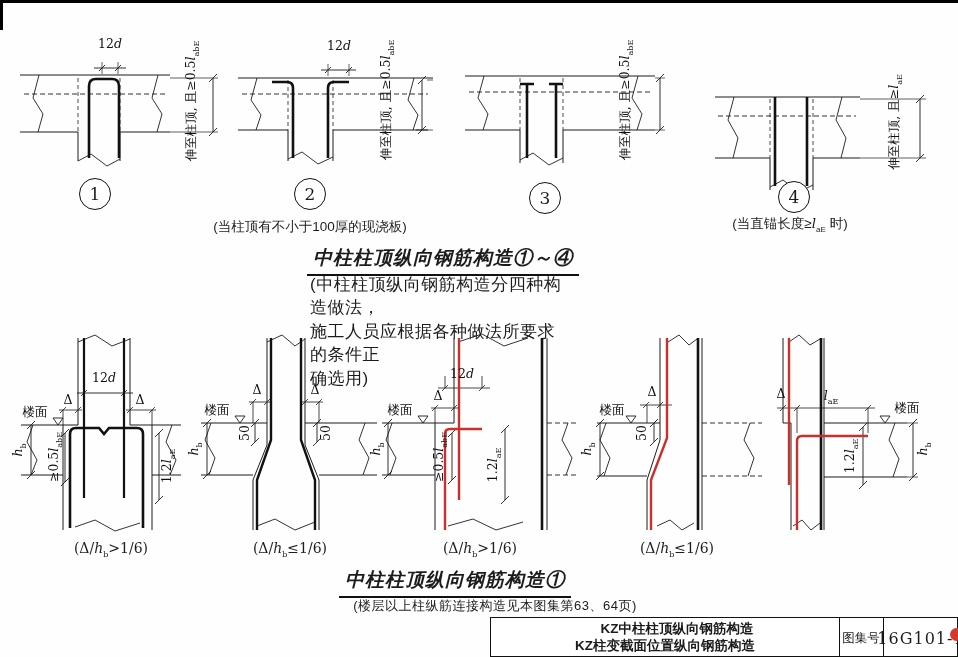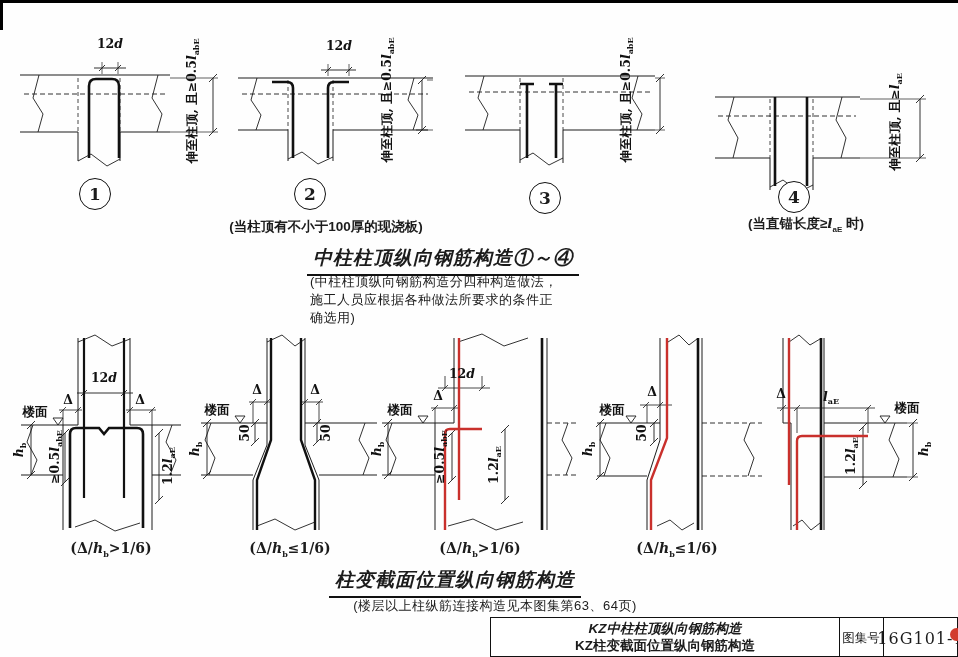--- a/index.html
+++ b/index.html
@@ -1,38 +1,38 @@
 <!DOCTYPE html>
 <html><head>
 <meta charset="utf-8">
 <style>
   html,body{margin:0;padding:0;background:#e8e8e8;}
   .page{position:relative;width:958px;height:657px;background:#fefefe;overflow:hidden;
         font-family:"Liberation Sans",sans-serif;color:#1c1c1c;}
   .scanbar{position:absolute;left:0;top:0;width:958px;height:3px;background:#000;}
   .scanbar-left{position:absolute;left:0;top:0;width:3px;height:30px;background:#000;}
-  .diag{position:absolute;font-weight:bold;}
+  .diag{position:absolute;}
   svg{position:absolute;left:0;top:0;overflow:visible;}
   .lbl{position:absolute;white-space:nowrap;font-family:"DejaVu Serif",serif;
        font-size:12.5px;color:#111;transform:translate(-50%,-50%);line-height:1;}
   .vlbl{position:absolute;white-space:nowrap;font-family:"DejaVu Serif",serif;
        font-size:12.5px;color:#111;transform:translate(-50%,-50%) rotate(-90deg);line-height:1;}
   .lbl i,.vlbl i,.cap i,.tcap i{font-style:italic;font-family:"DejaVu Serif",serif;}
   .lbl sub,.vlbl sub,.cap sub,.tcap sub{font-size:8px;}
   .circ{position:absolute;width:30px;height:30px;border:1.8px solid #111;border-radius:50%;
         display:flex;align-items:center;justify-content:center;
         font-family:"DejaVu Serif",serif;font-size:17px;background:#fff;}
   .tcap{position:absolute;white-space:nowrap;transform:translate(-50%,0);
-        font-size:13.5px;font-family:"Liberation Sans",sans-serif;margin-left:16px;}
+        font-size:13.5px;font-family:"Liberation Sans",sans-serif;}
   .cap{position:absolute;white-space:nowrap;transform:translate(-50%,0);
        font-size:14px;font-family:"DejaVu Serif",serif;}
   .title-main{position:absolute;transform:translate(-50%,0);white-space:nowrap;
        font-size:19px;font-weight:700;letter-spacing:1px;
        border-bottom:2px solid #111;padding:0 6px 3px 6px;font-style:italic;}
-  .note{position:absolute;font-size:13px;line-height:1.38;letter-spacing:.5px;}
+  .note{position:absolute;font-size:17px;line-height:1.38;letter-spacing:.5px;}
   .tblock{position:absolute;border:1.6px solid #111;background:#fff;}
   .tblock .cell-v{position:absolute;top:0;bottom:0;border-left:1.4px solid #111;}
   .tb-txt{position:absolute;white-space:nowrap;transform:translate(-50%,-50%);
        font-size:13.5px;font-weight:700;}
   .tb-num{font-family:"DejaVu Serif",serif;font-size:16px;font-weight:400;letter-spacing:1px;}
   .redseal{position:absolute;width:13px;height:13px;border-radius:50%;}
 </style>
 </head>
 <body>
 
@@ -309,26 +309,26 @@
         <path d="M32 200 V111 Q32 106 37 106 H103"></path>
       </g>
     </svg>
     <span class="lbl" style="left:16px;top:64px;">Δ</span>
     <span class="lbl" style="left:66px;top:68px;"><i>l</i><sub>aE</sub></span>
     <span class="lbl" style="left:142px;top:78px;">楼面</span>
     <span class="vlbl" style="left:87px;top:126px;"><span>1.2</span><i>l</i><sub>aE</sub></span>
     <span class="vlbl" style="left:160px;top:119px;"><i>h</i><sub>b</sub></span>
   </div>
 
-  <div class="title-main" style="left:455px;top:567px;">柱变截面位置纵向钢筋构造</div>
+  <div class="title-main" style="left:455px;top:567px;">中柱柱顶纵向钢筋构造①</div>
   <div class="note" style="left:455px;top:597px;transform:translateX(-50%);white-space:nowrap;font-size:13px;margin-left:40px;">(楼层以上柱纵筋连接构造见本图集第63、64页)</div>
 
   <div class="tblock" style="left:490px;top:617px;width:466px;height:38px;">
     <div class="cell-v" style="left:348px;"></div>
     <div class="cell-v" style="left:392px;"></div>
-    <span class="tb-txt" style="left:174px;top:11px;font-style:italic;">KZ中柱柱顶纵向钢筋构造</span>
+    <span class="tb-txt" style="left:186px;top:11px;">KZ中柱柱顶纵向钢筋构造</span>
     <span class="tb-txt" style="left:174px;top:28px;">KZ柱变截面位置纵向钢筋构造</span>
     <span class="tb-txt" style="left:370px;top:20px;font-weight:400;font-size:12.5px;">图集号</span>
     <span class="tb-txt tb-num" style="left:430px;top:20px;">16G101-1</span>
   </div>
   <div class="redseal" style="left:950px;top:628px;background:#d23c2e;"></div>
 
 </div>
 
 </body></html>

